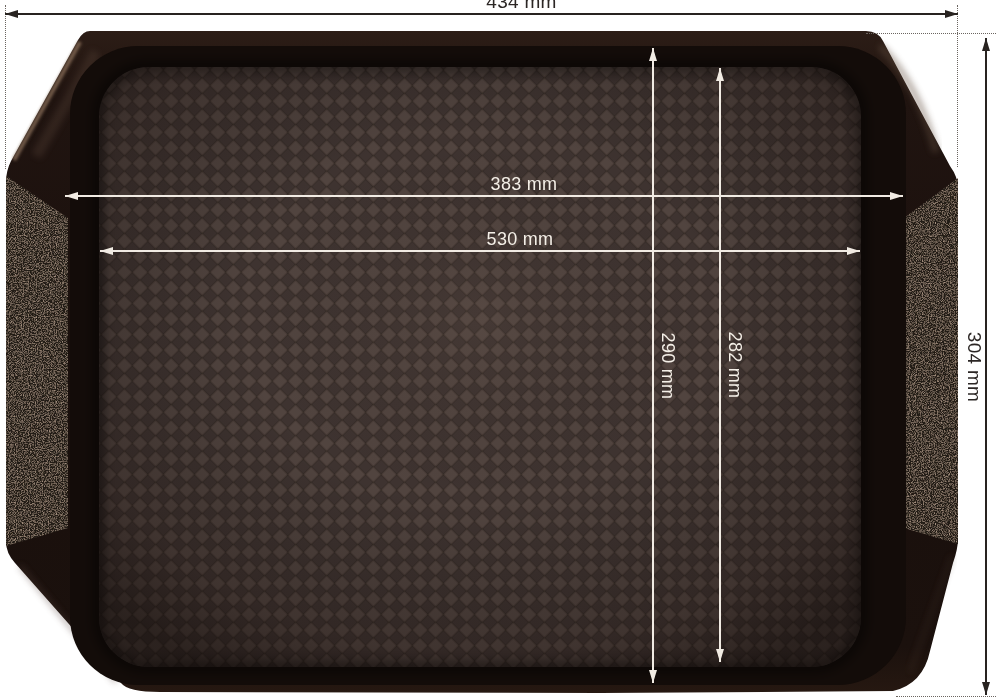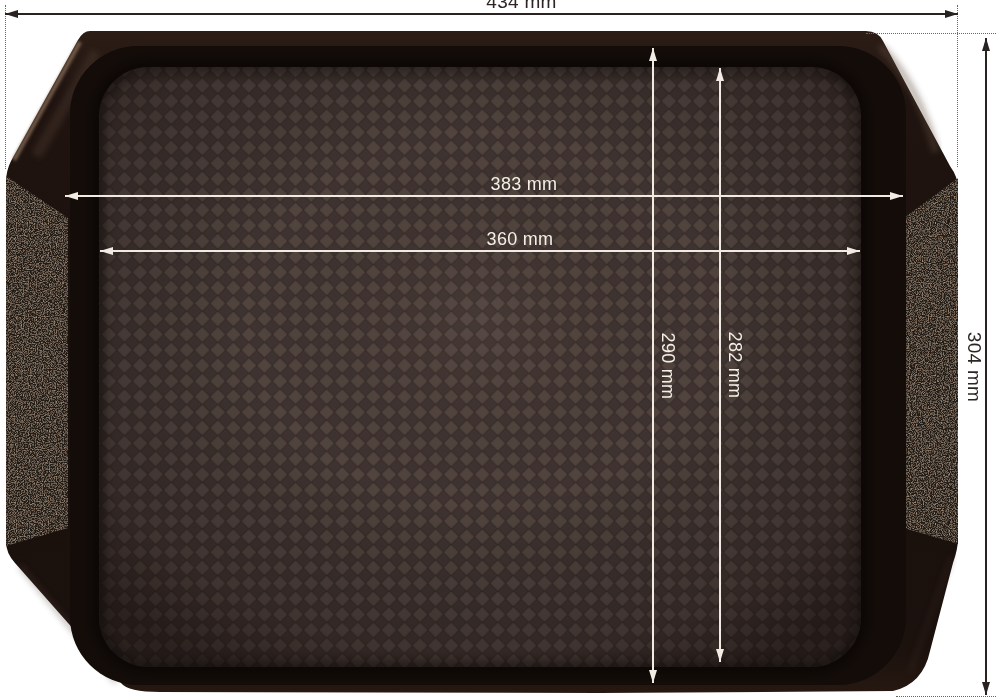--- a/index.html
+++ b/index.html
@@ -141,21 +141,21 @@
     <div class="hline"></div>
     <span class="arr aL"></span>
     <span class="arr aR"></span>
     <div class="lbl lbl-h fs-in">383 mm</div>
   </div>
 
   <div class="dim light" style="left:100px;top:251px;width:760px;height:0;">
     <div class="hline"></div>
     <span class="arr aL"></span>
     <span class="arr aR"></span>
-    <div class="lbl lbl-h fs-in">360 mm</div>
+    <div class="lbl lbl-h fs-in">530 mm</div>
   </div>
 
   <div class="dim light" style="left:653px;top:48px;width:0;height:635px;">
     <div class="vline"></div>
     <span class="arr aT"></span>
     <span class="arr aB"></span>
     <div class="lbl lbl-v side-right fs-in">290 mm</div>
   </div>
 
   <div class="dim light" style="left:720px;top:68px;width:0;height:594px;">

